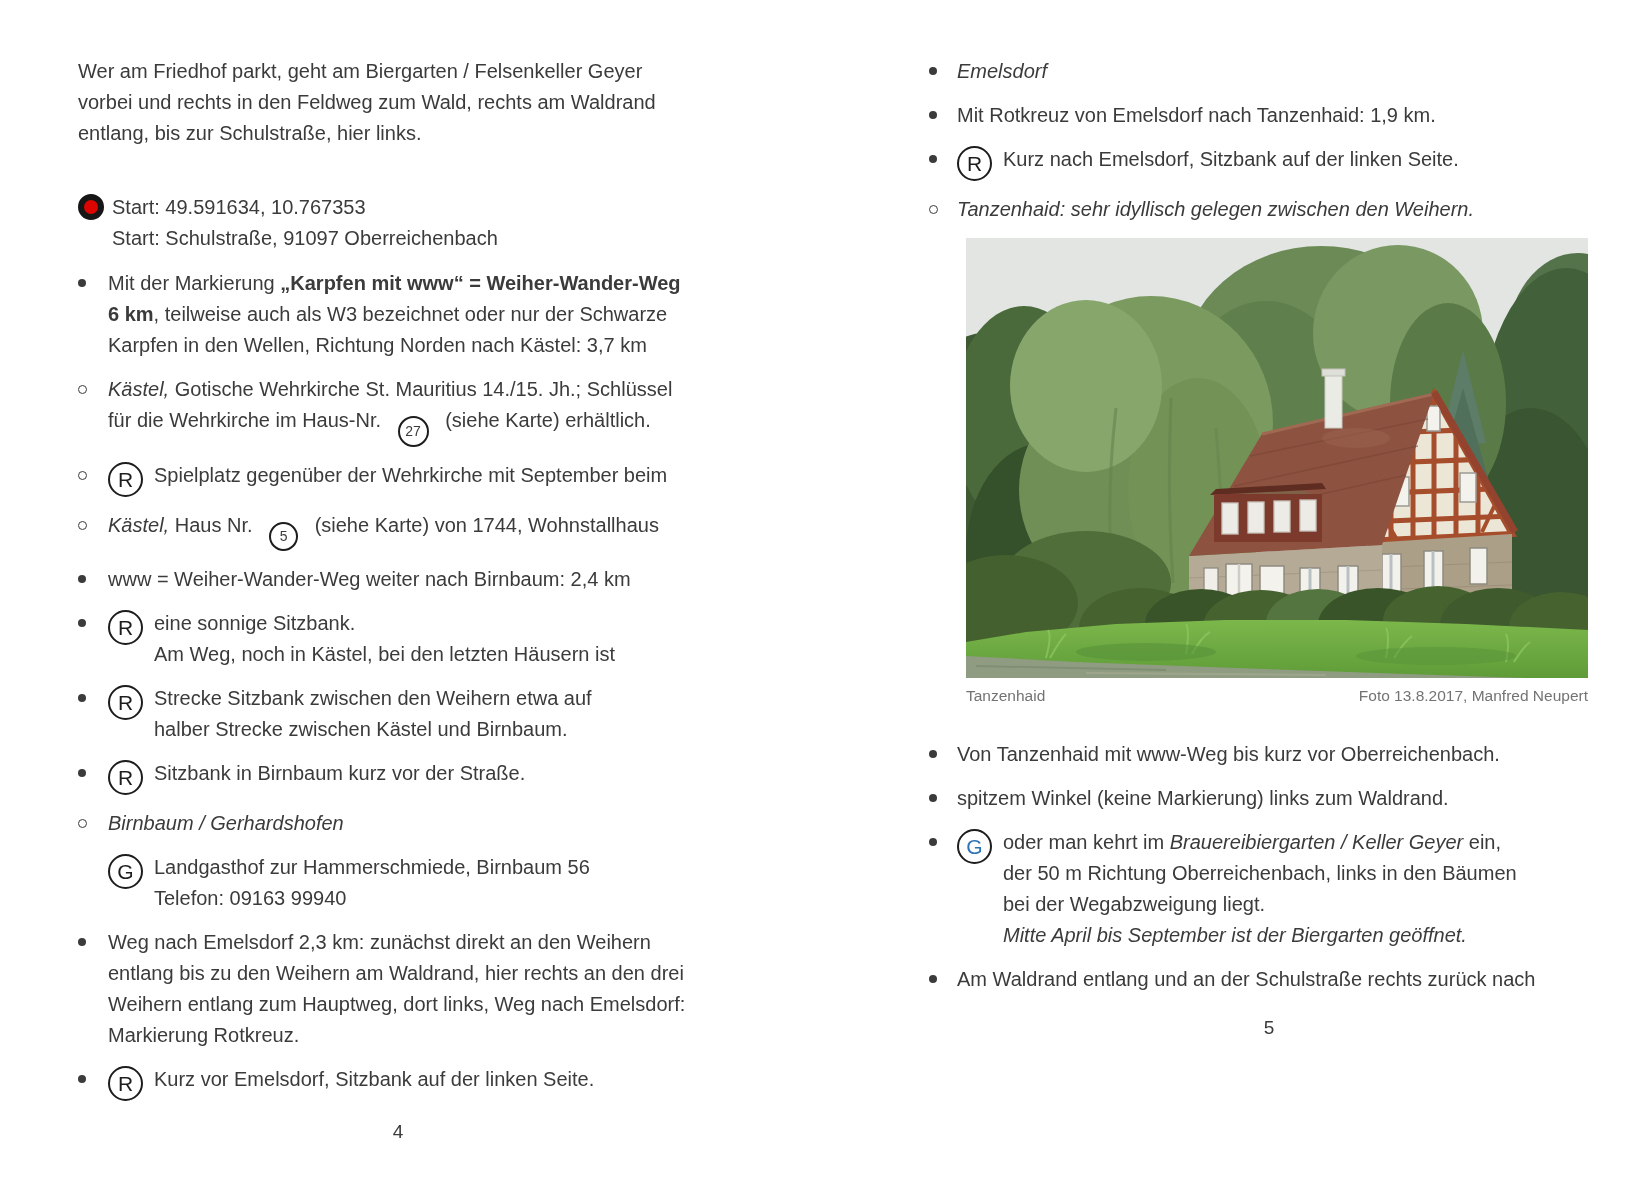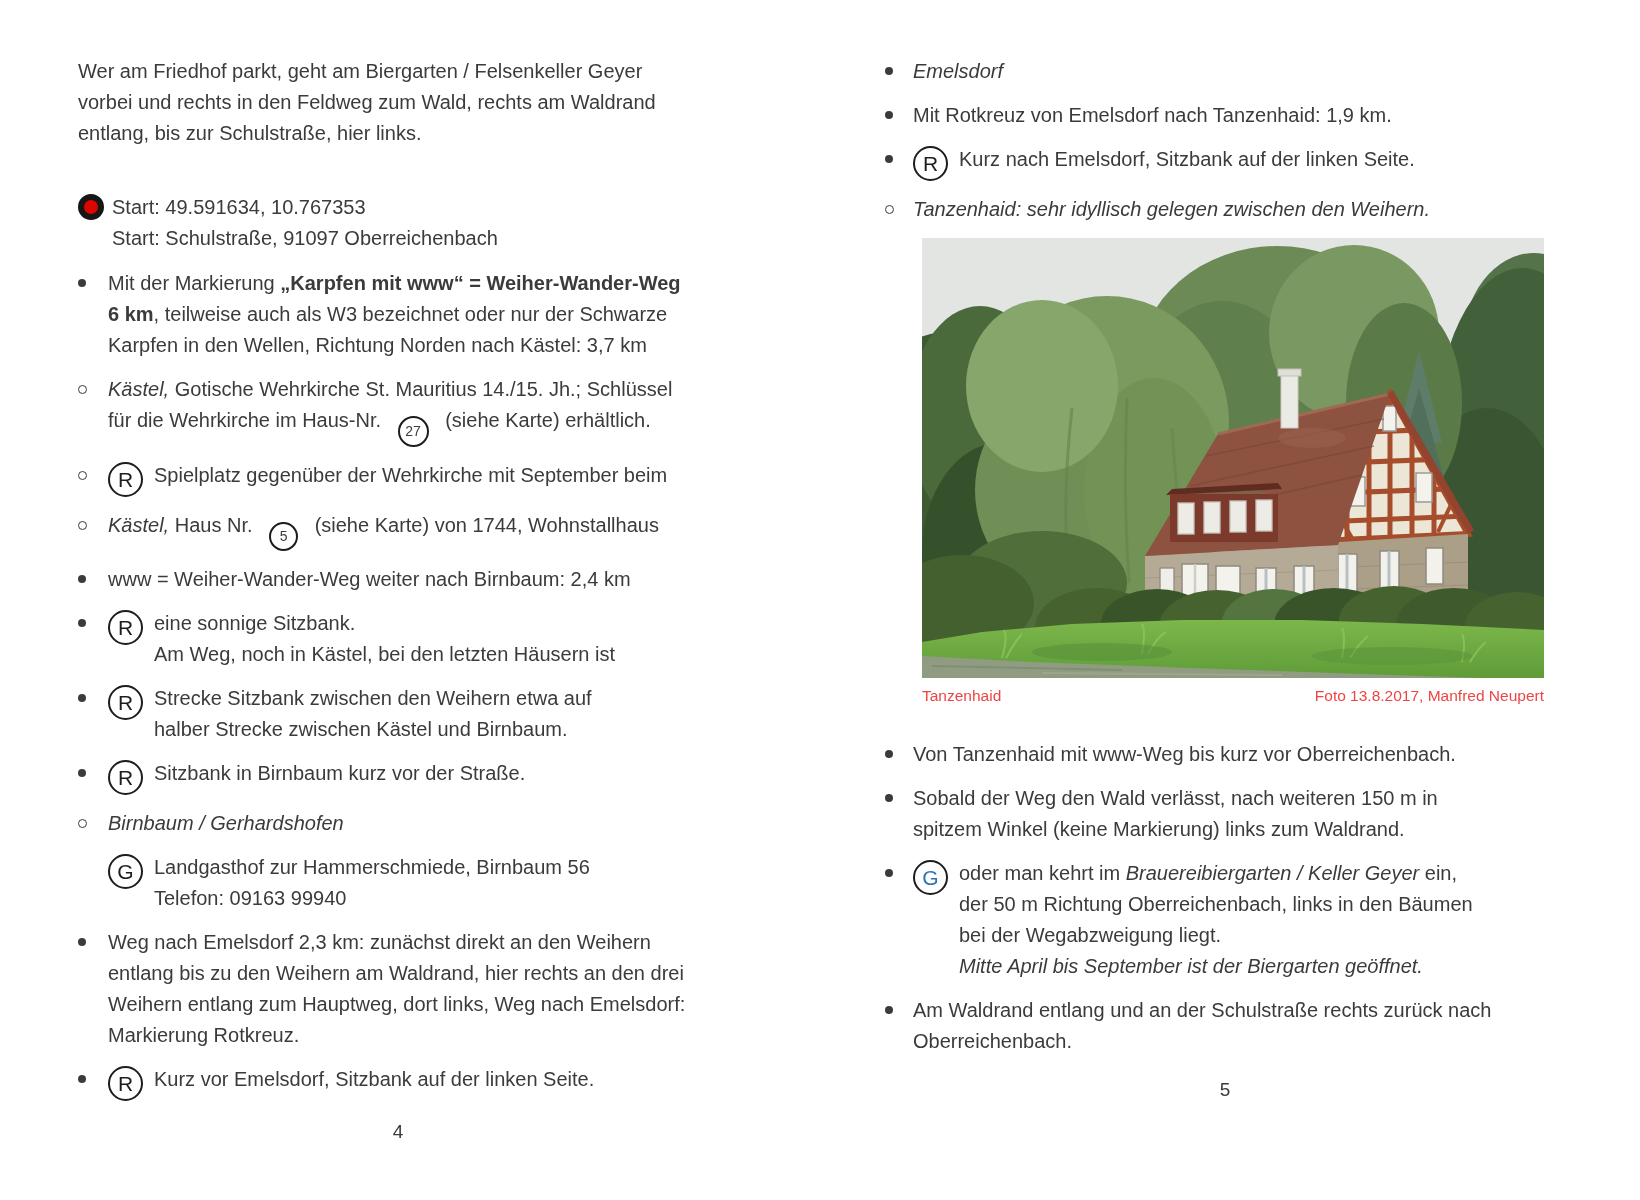--- a/index.html
+++ b/index.html
@@ -1,20 +1,20 @@
 <!DOCTYPE html>
 <html><head>
 <meta charset="utf-8">
 <style>
   html,body{margin:0;padding:0;background:#ffffff;}
   .stage{position:relative;width:1640px;height:1200px;background:#ffffff;overflow:hidden;
          font-family:"Liberation Sans",sans-serif;color:#3b3b3b;}
   .page{position:absolute;top:56px;}
   .page-left{left:78px;width:640px;}
-  .page-right{left:885px;width:680px;}
+  .page-right{left:929px;width:680px;}
   .intro{line-height:31px;font-size:20px;margin-bottom:21px;}
   .item{display:flex;margin-bottom:13px;font-size:20px;}
   .bcol{flex:0 0 30px;padding-top:11px;}
   .page-right .bcol{flex:0 0 28px;}
   .bcol-start{flex:0 0 34px;padding-top:2px;}
   .nobullet{flex:0 0 30px;}
   .dot{display:block;width:8px;height:8px;border-radius:50%;background:#3b3b3b;}
   .circ{display:block;width:9px;height:9px;border-radius:50%;border:1.7px solid #3b3b3b;box-sizing:border-box;}
   .startmark{display:block;box-sizing:border-box;width:26px;height:26px;border-radius:50%;
              border:6px solid #161616;background:#dd0500;}
@@ -27,21 +27,21 @@
   .line{min-height:31px;white-space:nowrap;}
   .b{font-weight:bold;}
   .i{font-style:italic;}
   .cnum{display:inline-flex;box-sizing:border-box;width:31px;height:31px;border-radius:50%;
         border:2.2px solid #1d1d1d;align-items:center;justify-content:center;
         font-size:14px;vertical-align:-9px;margin:0 11px;}
   .cnum.small{width:29px;height:29px;}
   .photo{margin-left:37px;width:622px;height:440px;}
   .photo svg{display:block;width:100%;height:100%;}
   .caption{margin-left:37px;width:622px;display:flex;justify-content:space-between;
-           font-size:15.5px;color:#ef4444;margin-top:9px;margin-bottom:34px;}
+           font-size:15.5px;color:#737373;margin-top:9px;margin-bottom:34px;}
   .pagenum{text-align:center;font-size:19px;margin-top:20px;}
   .page-right .pagenum{margin-top:22px;}
 </style>
 </head>
 <body>
 
 <div class="stage">
 
   <div class="page page-left">
 
@@ -387,21 +387,20 @@
       <div class="txt">
           <div class="line"><span>Von Tanzenhaid mit www-Weg bis kurz vor Oberreichenbach.</span></div>
         </div>
     </div>
 
     <div class="item">
       <div class="bcol">
           <span class="dot"></span>
         </div>
       <div class="txt">
-        <div class="line"><span>Sobald der Weg den Wald verlässt, nach weiteren 150 m in</span></div>
         <div class="line"><span>spitzem Winkel (keine Markierung) links zum Waldrand.</span></div>
       </div>
     </div>
 
     <div class="item">
       <div class="bcol">
           <span class="dot"></span>
         </div>
       <div class="badgecol">
           <span class="cbadge blue">
@@ -415,20 +414,19 @@
         <div class="line"><span class="i">Mitte April bis September ist der Biergarten geöffnet.</span></div>
       </div>
     </div>
 
     <div class="item">
       <div class="bcol">
           <span class="dot"></span>
         </div>
       <div class="txt">
         <div class="line"><span>Am Waldrand entlang und an der Schulstraße rechts zurück nach</span></div>
-        <div class="line"><span>Oberreichenbach.</span></div>
       </div>
     </div>
 
     <div class="pagenum">5</div>
   </div>
 
 </div>
 
 </body></html>

